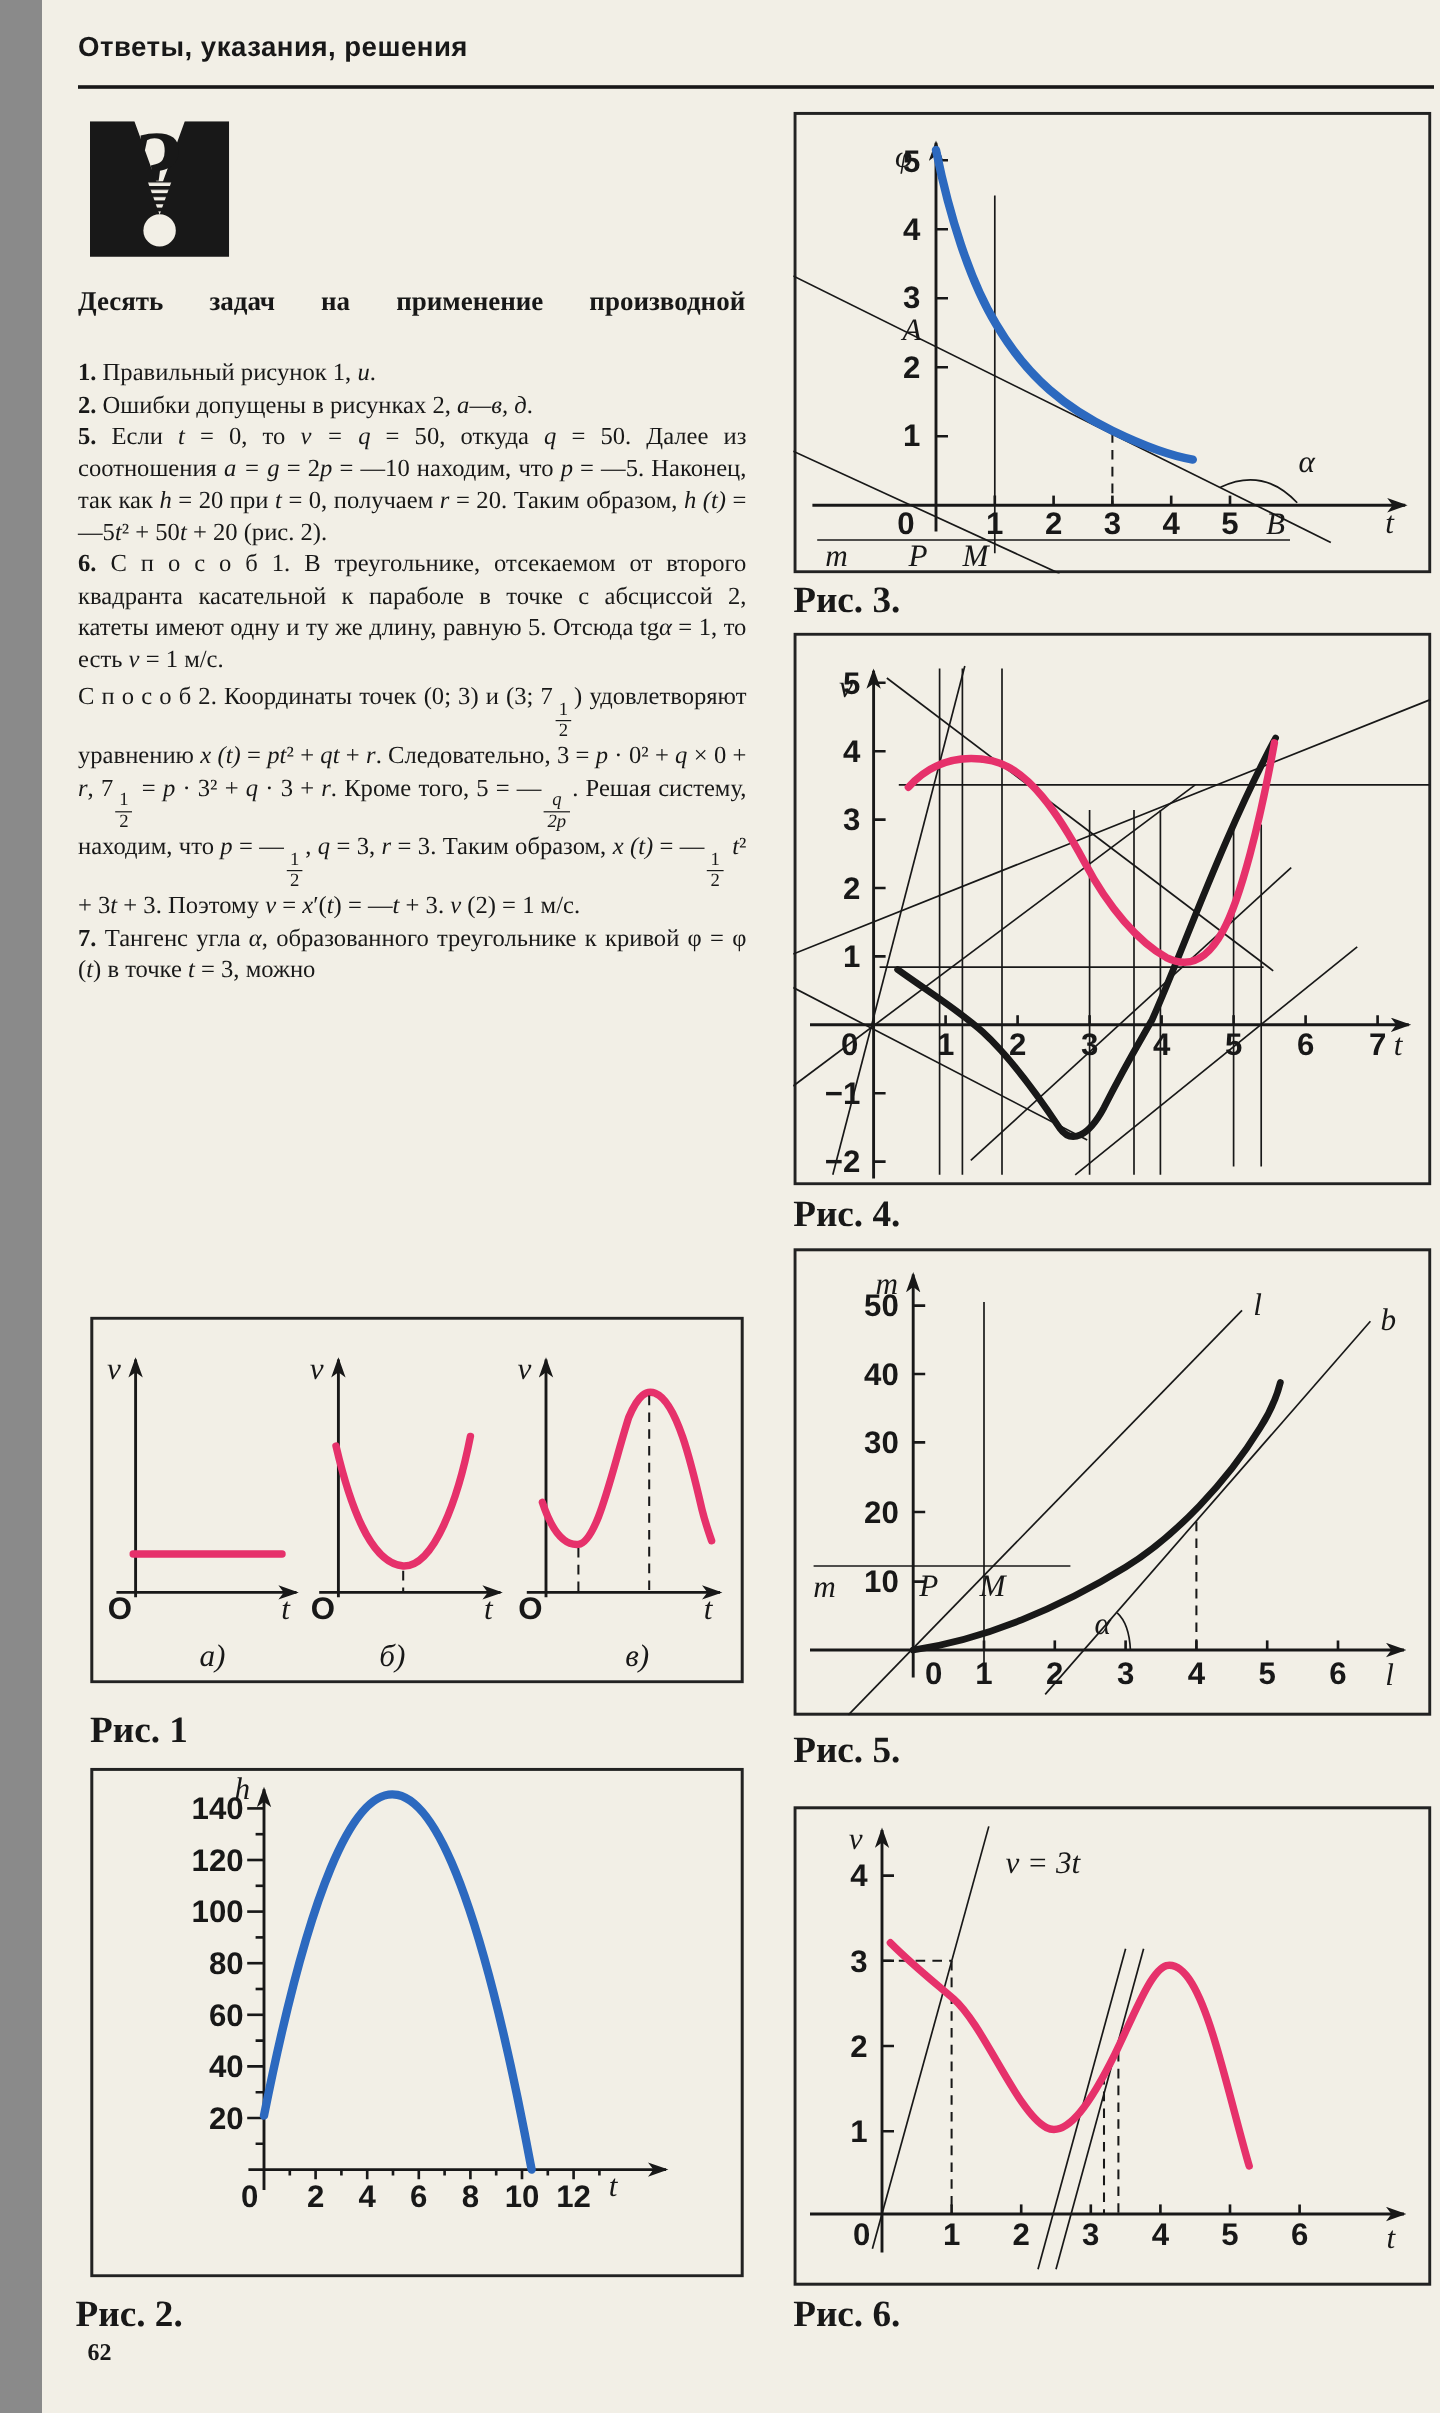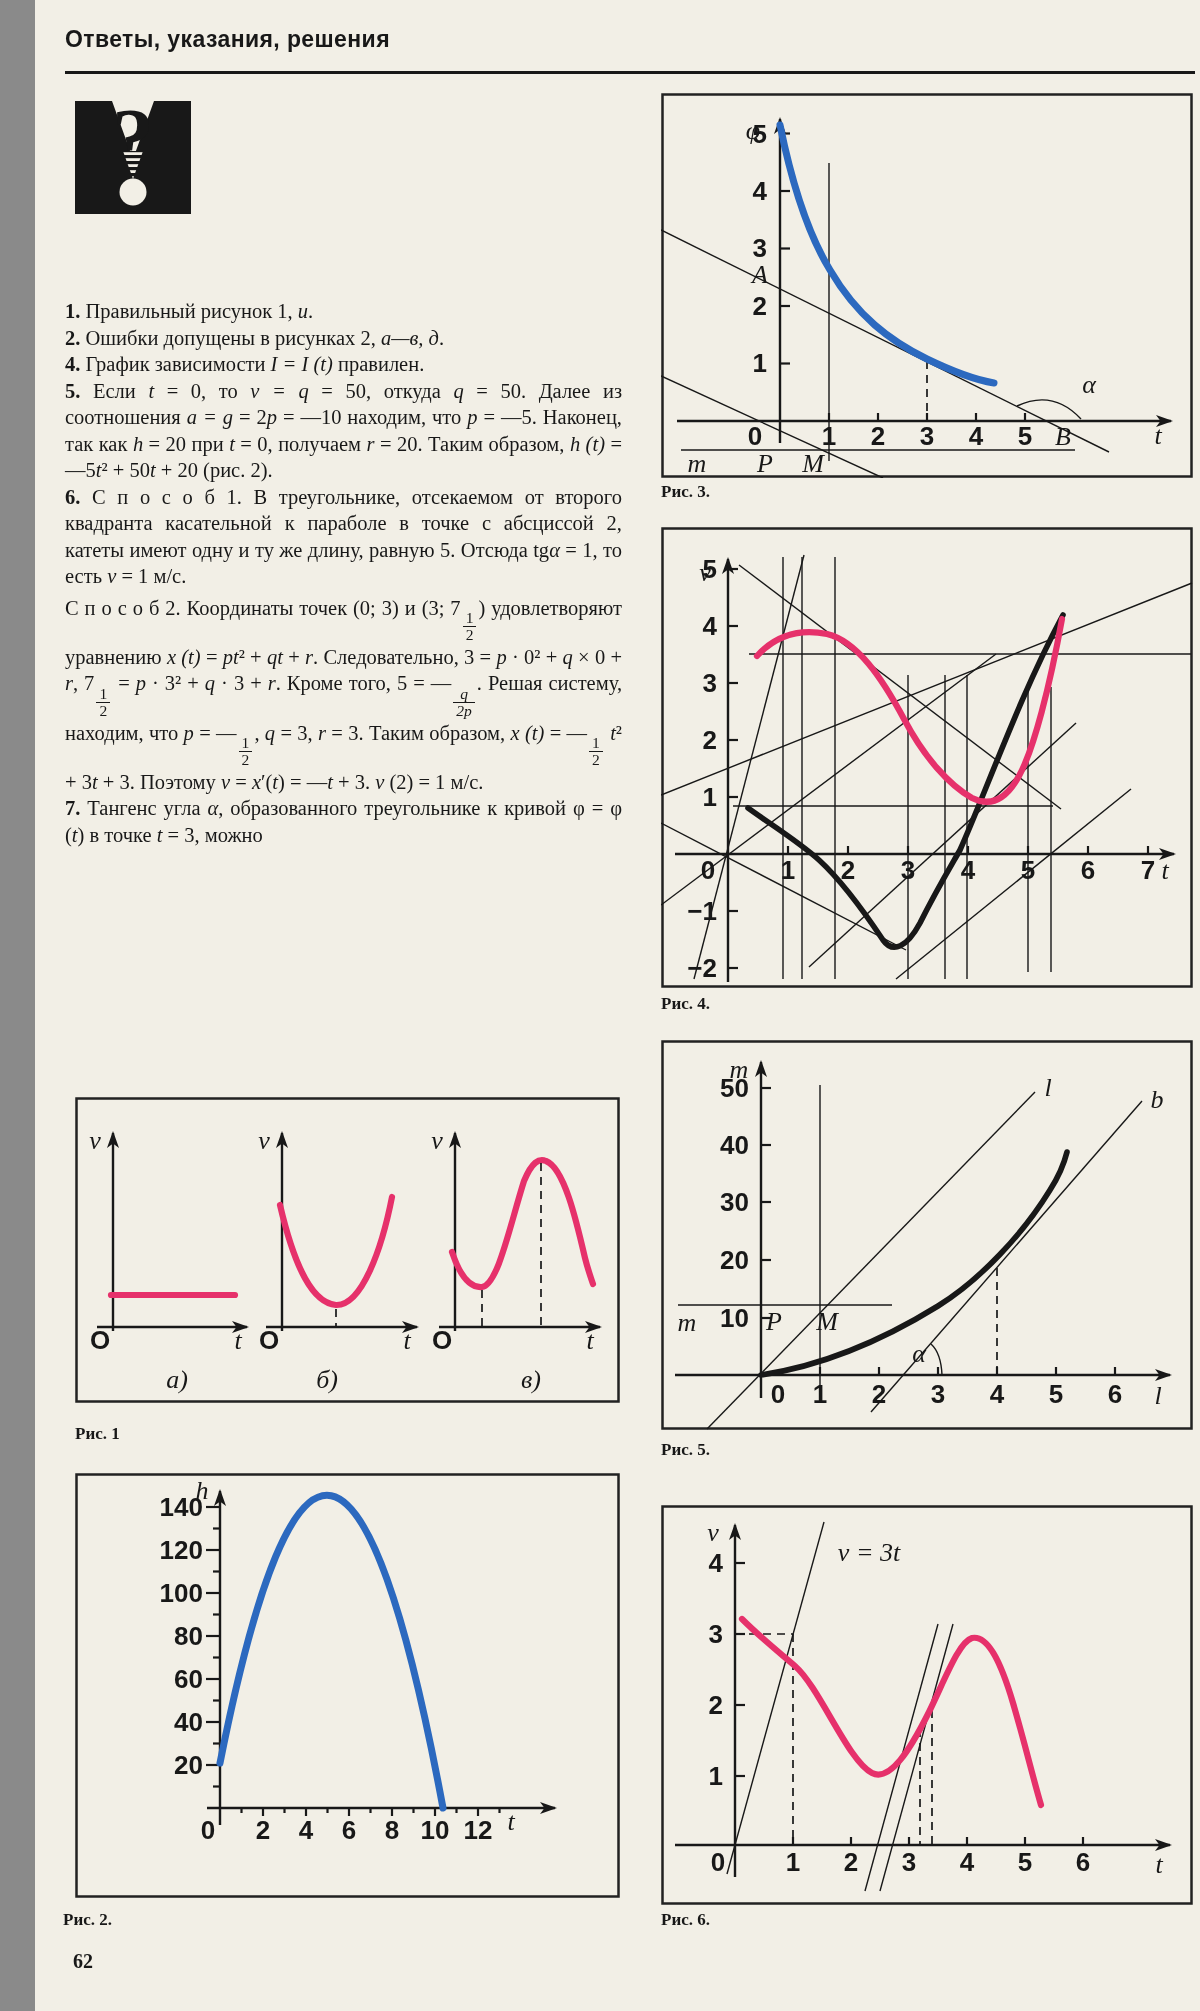--- a/index.html
+++ b/index.html
@@ -17,21 +17,21 @@
   .copy{position:abs;position:absolute;left:30px;top:298px;width:557px;font-size:20.5px;
         line-height:26.5px;text-align:justify;}
   .copy p{margin:0;}
   .copy p.gap{margin-top:5px;}
   .bd{font-weight:bold;}
   .it{font-style:italic;}
   .frac{display:inline-flex;flex-direction:column;align-items:center;vertical-align:-0.55em;
         line-height:1.05;font-size:0.76em;margin:0 2px;}
   .frac span:last-child{border-top:1.5px solid var(--ink);padding:0 3px;}
   .fig{position:absolute;}
-  .figcap{position:absolute;font-weight:bold;font-size:17px;}
+  .figcap{position:absolute;font-weight:bold;font-size:31px;}
   .pageno{position:absolute;left:38px;top:1950px;font-weight:bold;font-size:20px;}
   
   .bx{fill:none;stroke:#222;stroke-width:2.5;}
   .ax{stroke:var(--ink);stroke-width:2.4;fill:none;}
   .tk{stroke:var(--ink);stroke-width:2.2;}
   .th{stroke:var(--ink);stroke-width:1.4;fill:none;}
   .da{stroke:var(--ink);stroke-width:1.7;stroke-dasharray:8 6;fill:none;}
   .cb{stroke:var(--blue);stroke-width:7;fill:none;stroke-linecap:round;}
   .cp{stroke:var(--pink);stroke-width:6.2;fill:none;stroke-linecap:round;}
   .ck{stroke:var(--ink);stroke-width:5.6;fill:none;stroke-linecap:round;}
@@ -64,25 +64,25 @@
       <clipPath id="qclip">
           <rect x="0" y="0" width="116" height="50"></rect>
         </clipPath>
     </defs>
     <polygon points="0,0 37,0 58,58 79,0 116,0 116,113 0,113" fill="#181818"></polygon>
     <text x="58" y="66" text-anchor="middle" clip-path="url(#qclip)" font-family="Liberation Serif,serif" font-weight="bold" font-size="84" fill="url(#stripes)">?</text>
     <polygon points="48,50 68,50 58,78" fill="url(#stripes)"></polygon>
     <circle cx="58" cy="91" r="13.5" fill="#f2efe6"></circle>
   </svg>
 
+  <div class="title">Десять задач на применение производной</div>
 
   <div class="copy">
     <p><span class="bd">1.</span><span> Правильный рисунок 1, </span><span class="it">и</span><span>.</span></p>
     <p><span class="bd">2.</span><span> Ошибки допущены в рисунках 2, </span><span class="it">а—в, д</span><span>.</span></p>
-    <p><span class="bd">4.</span><span> График зависимости </span><span class="it">I = I (t)</span><span> правилен.</span></p>
     <p><span class="bd">5.</span><span> Если </span><span class="it">t</span><span> = 0, то </span><span class="it">v = q</span><span> = 50, откуда </span><span class="it">q</span><span> = 50. Далее из соотношения </span><span class="it">a = g</span><span> = 2</span><span class="it">p</span><span> = —10 находим, что </span><span class="it">p</span><span> = —5. Наконец, так как </span><span class="it">h</span><span> = 20 при </span><span class="it">t</span><span> = 0, получаем </span><span class="it">r</span><span> = 20. Таким образом, </span><span class="it">h (t)</span><span> = —5</span><span class="it">t</span><span>² + 50</span><span class="it">t</span><span> + 20 (рис. 2).</span></p>
     <p><span class="bd">6.</span><span> С п о с о б  1. В треугольнике, отсекаемом от второго квадранта касательной к параболе в точке с абсциссой 2, катеты имеют одну и ту же длину, равную 5. Отсюда tg</span><span class="it">α</span><span> = 1, то есть </span><span class="it">v</span><span> = 1 м/с.</span></p>
     <p class="gap"><span>С п о с о б  2. Координаты точек (0; 3) и (3; 7</span><span class="frac">
           <span>1</span>
           <span>2</span>
         </span><span>) удовлетворяют уравнению </span><span class="it">x (t)</span><span> = </span><span class="it">pt</span><span>² + </span><span class="it">qt</span><span> + </span><span class="it">r</span><span>. Следовательно, 3 = </span><span class="it">p</span><span> · 0² + </span><span class="it">q</span><span> × 0 + </span><span class="it">r</span><span>,  7</span><span class="frac">
           <span>1</span>
           <span>2</span>
         </span><span> = </span><span class="it">p</span><span> · 3² + </span><span class="it">q</span><span> · 3 + </span><span class="it">r</span><span>. Кроме того, 5 = —</span><span class="frac it">
           <span>q</span>

